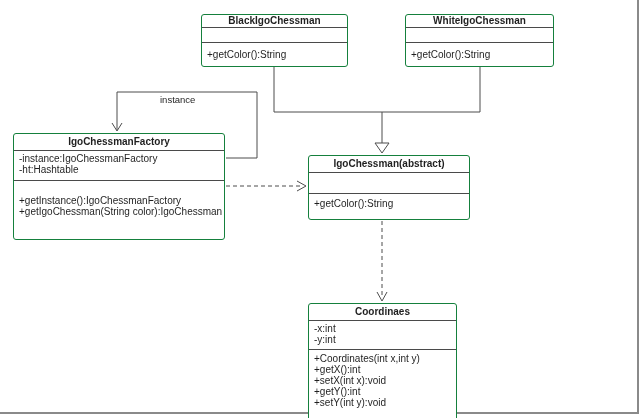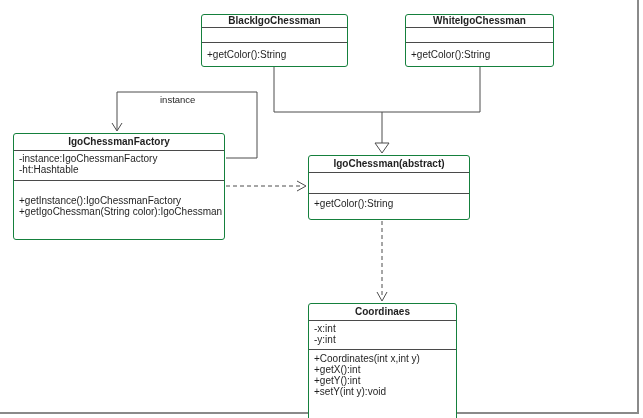--- a/index.html
+++ b/index.html
@@ -83,20 +83,21 @@
 
   <div class="uml-class" style="left:308px;top:303px;width:149px;height:128px;">
     <div class="uml-title" style="height:17px;line-height:16px;">Coordinaes</div>
     <div class="uml-attrs" style="height:29px;">
       <div class="uml-line">-x:int</div>
       <div class="uml-line">-y:int</div>
     </div>
     <div class="uml-methods" style="padding-top:3px;">
       <div class="uml-line">+Coordinates(int x,int y)</div>
       <div class="uml-line">+getX():int</div>
+      <div class="uml-line">+setX(int x):void</div>
       <div class="uml-line">+getY():int</div>
       <div class="uml-line">+setY(int y):void</div>
     </div>
   </div>
 
   <div class="assoc-label" style="left:160px;top:94px;width:60px;">instance</div>
 
 </div>
 
 </body></html>

